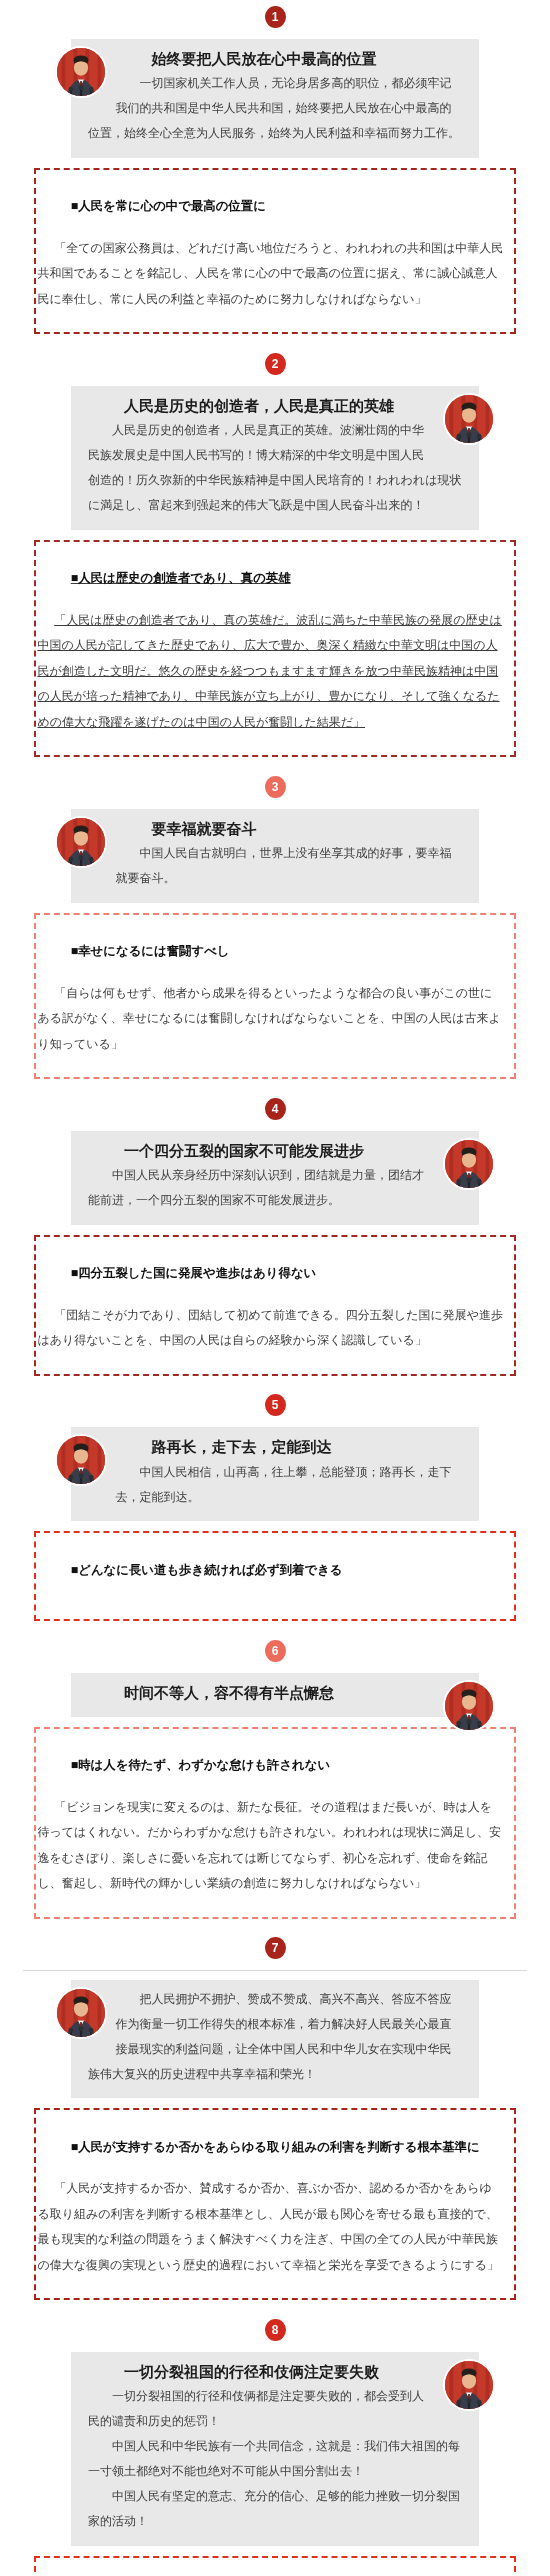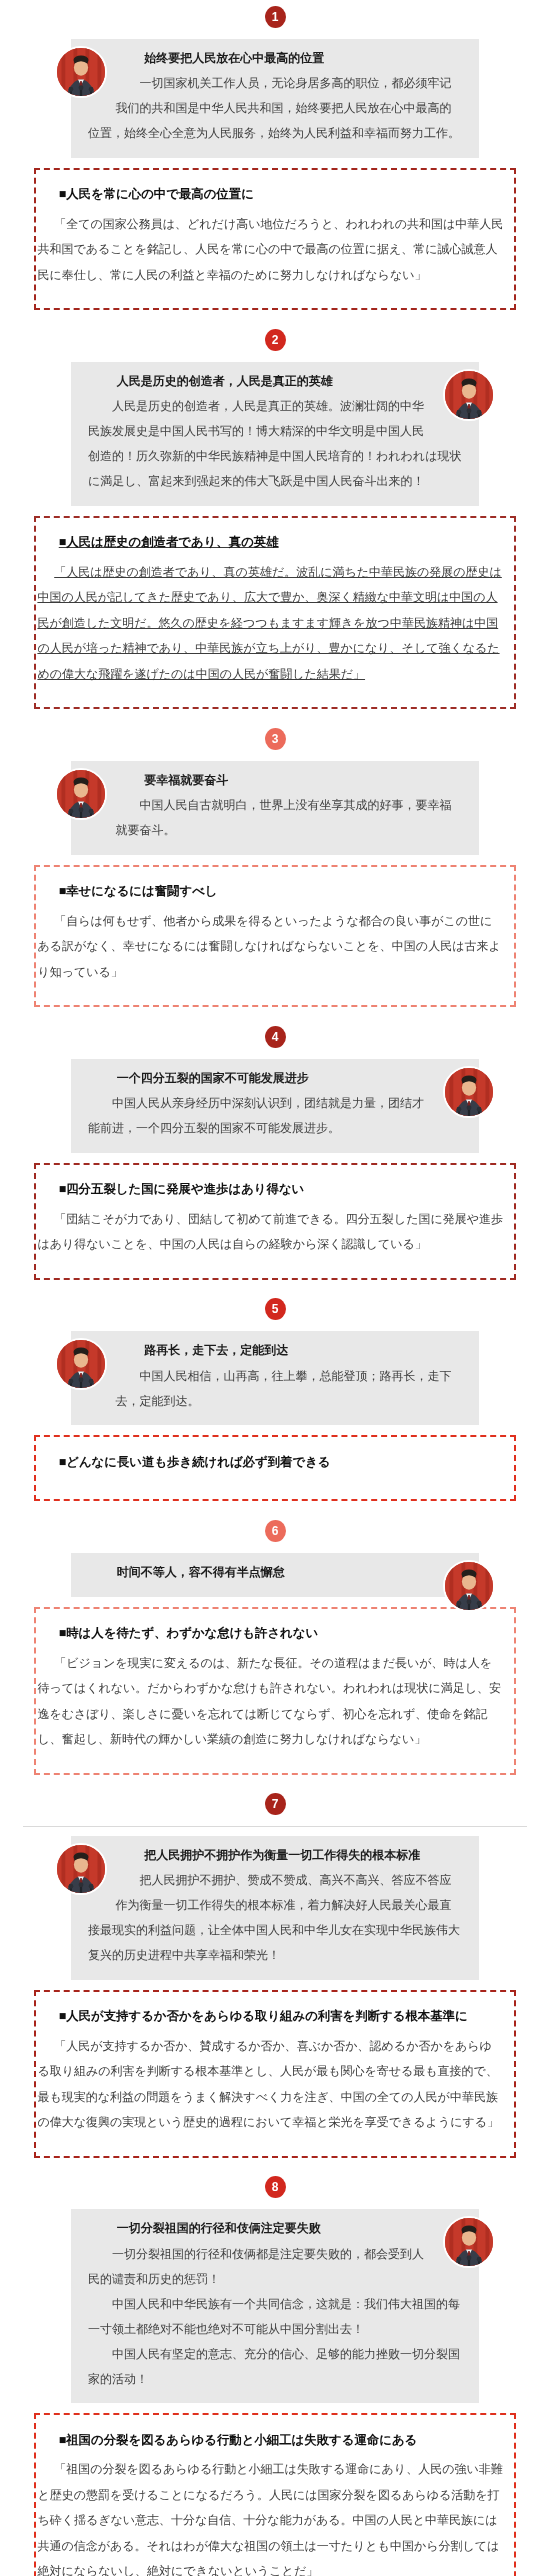--- a/index.html
+++ b/index.html
@@ -31,21 +31,21 @@
 
   .graybox {
     background: #e8e8e8;
     margin: 0 71px;
     padding: 7px 17px 11.3px 17px;
     color: #3f3f3f;
     font-size: 12px;
     line-height: 25px;
   }
   .graybox .cn-title {
-    font-size: 12px;
+    font-size: 15px;
     font-weight: bold;
     color: #1c1c1c;
     text-indent: 2.4em;
     line-height: 25.5px;
     margin: 0;
   }
   .graybox p.cn-body {
     margin: 0;
     text-indent: 2em;
   }
@@ -66,21 +66,21 @@
     border: 2.1px dashed #a3261d;
     padding: 8.5px 10px 20px 1.4px;
     color: #3c3c3c;
     font-size: 12px;
     line-height: 25.5px;
   }
   .jpbox .jp-title {
     font-weight: bold;
     color: #111111;
     text-indent: 1.4em;
-    margin: 4px;
+    margin: 16px;
     font-size: 12.4px;
   }
   .jpbox p.jp-quote {
     margin: 0;
     text-indent: 1.4em;
   }
 
   .sym-defs { position: absolute; width: 0; height: 0; overflow: hidden; }
 </style>
 </head>
@@ -212,21 +212,20 @@
 
   <div class="section">
     <span class="badge" style="background-color: rgb(168, 36, 27);">7</span>
     <div class="pre-rule"></div>
     <div class="graybox">
       <span class="avatar left">
           <svg viewBox="0 0 64 64">
             <use href="#avatar-sym"></use>
           </svg>
         </span>
-      <div class="cn-title">把人民拥护不拥护作为衡量一切工作得失的根本标准</div>
       <p class="cn-body">把人民拥护不拥护、赞成不赞成、高兴不高兴、答应不答应作为衡量一切工作得失的根本标准，着力解决好人民最关心最直接最现实的利益问题，让全体中国人民和中华儿女在实现中华民族伟大复兴的历史进程中共享幸福和荣光！</p>
     </div>
     <div class="jpbox" style="border-color: rgb(168, 36, 27);">
       <div class="jp-title">■人民が支持するか否かをあらゆる取り組みの利害を判断する根本基準に</div>
       <p class="jp-quote">「人民が支持するか否か、賛成するか否か、喜ぶか否か、認めるか否かをあらゆる取り組みの利害を判断する根本基準とし、人民が最も関心を寄せる最も直接的で、最も現実的な利益の問題をうまく解決すべく力を注ぎ、中国の全ての人民が中華民族の偉大な復興の実現という歴史的過程において幸福と栄光を享受できるようにする」</p>
     </div>
   </div>
 
   <div class="section">
     <span class="badge" style="background-color: rgb(210, 40, 30);">8</span>

